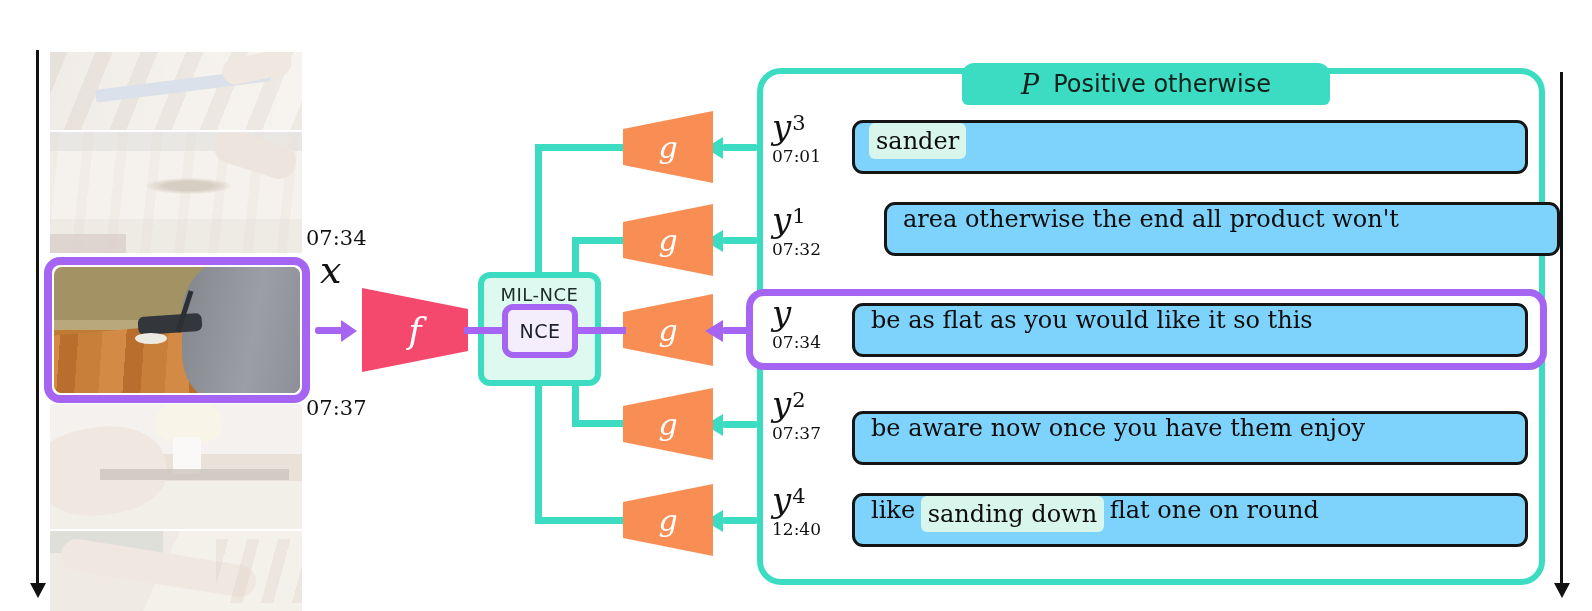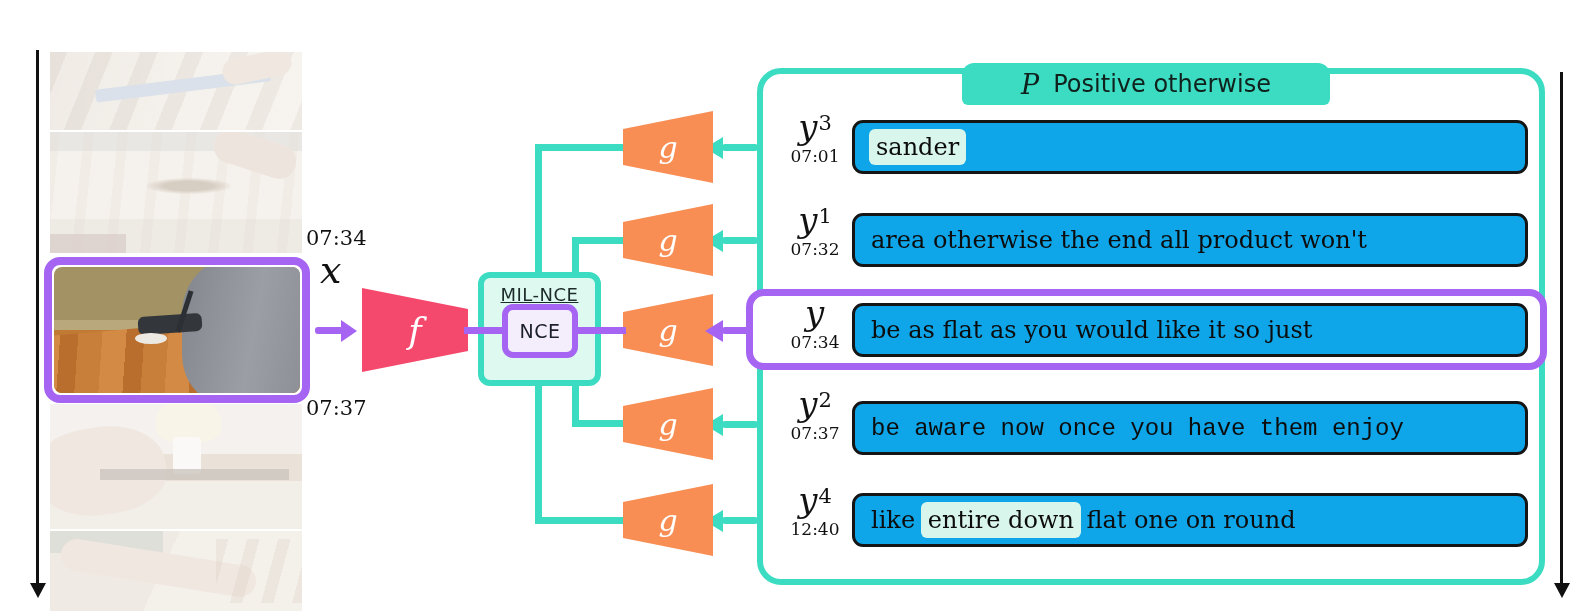--- a/index.html
+++ b/index.html
@@ -38,43 +38,43 @@
     clip-path:polygon(0 25%,100% 0,100% 100%,0 75%);display:flex;align-items:center;justify-content:center;z-index:2;}
   .trap-g span{color:#fff;font-size:30px;font-family:"DejaVu Serif",serif;font-style:italic;}
 
   
   .teal-line{position:absolute;background:var(--teal);z-index:1;}
   .purple-line{position:absolute;background:var(--purple);z-index:4;}
 
   
   .milnce{position:absolute;left:478px;top:272px;width:123px;height:114px;background:var(--mint-fill);
     border:6px solid var(--teal);border-radius:12px;z-index:3;}
-  .milnce-label{position:absolute;top:6px;width:100%;text-align:center;font-size:18px;letter-spacing:.5px;color:#1c2a28;text-decoration:underline;}
+  .milnce-label{position:absolute;top:6px;width:100%;text-align:center;font-size:18px;letter-spacing:.5px;color:#1c2a28;}
   .nce{position:absolute;left:502px;top:304px;width:76px;height:54px;background:var(--lavender-fill);
     border:6px solid var(--purple);border-radius:11px;z-index:5;display:flex;align-items:center;justify-content:center;}
   .nce span{font-size:19px;color:#1c2028;letter-spacing:.5px;}
 
   
   .panel{position:absolute;left:757px;top:68px;width:788px;height:517px;background:#fff;
     border:6px solid var(--teal);border-radius:24px;z-index:1;}
   .banner{position:absolute;left:962px;top:63px;width:368px;height:42px;background:var(--teal);
     border-radius:12px 12px 6px 6px;display:flex;align-items:center;justify-content:center;gap:14px;z-index:2;}
   .banner .pcal{font-family:"DejaVu Serif",serif;font-style:italic;font-size:27px;color:#10201c;}
   .banner .btxt{font-size:24px;color:#10201c;}
 
   .sel-row{position:absolute;left:746px;top:289px;width:801px;height:81px;background:#fff;
     border:7px solid var(--purple);border-radius:18px;z-index:2;}
 
-  .ylab-block{position:absolute;width:86px;text-align:center;z-index:3;}
+  .ylab-block{position:absolute;width:86px;z-index:3;}
   .ylab{font-family:"DejaVu Serif",serif;font-style:italic;font-size:34px;color:#111;line-height:34px;}
   .ylab sup{font-style:normal;font-size:21px;vertical-align:9px;margin-left:1px;}
   .ytime{font-family:"DejaVu Serif",serif;font-size:17px;color:#111;margin-top:2px;}
 
   .caption{position:absolute;left:852px;width:676px;height:54px;border:3px solid var(--ink);
-    border-radius:11px;background:#0ea5e9;display:flex;align-items:center;padding-left:16px;z-index:3;
+    border-radius:11px;background:#7dd3fc;display:flex;align-items:flex-start;padding-left:16px;z-index:3;
     font-family:"DejaVu Serif",serif;font-size:24px;color:#0c0c0c;white-space:pre;}
   .caption .hl{background:var(--highlight);border-radius:6px;padding:4px 7px;margin:0 -2px;}
 </style>
 </head>
 <body>
 
 <div class="canvas">
 
   <div class="varrow-stem" style="left:36px;top:50px;width:3px;height:534px;"></div>
   <div class="varrow-head" style="left:30px;top:583px;"></div>
@@ -192,36 +192,36 @@
   <div class="ylab-block" style="left:772px;top:106px;">
     <div class="ylab"><span>y</span><sup>3</sup></div>
     <div class="ytime">07:01</div>
   </div>
   <div class="caption" style="top:120px;"><span class="hl">sander</span></div>
 
   <div class="ylab-block" style="left:772px;top:199px;">
     <div class="ylab"><span>y</span><sup>1</sup></div>
     <div class="ytime">07:32</div>
   </div>
-  <div class="caption" style="top:213px;"><span>area otherwise the end all product won't</span></div>
+  <div class="caption" style="top:202px;margin-left:32px;"><span>area otherwise the end all product won't</span></div>
 
   <div class="ylab-block" style="left:772px;top:292px;">
     <div class="ylab"><span>y</span><sup></sup></div>
     <div class="ytime">07:34</div>
   </div>
-  <div class="caption" style="top:303px;"><span>be as flat as you would like it so just</span></div>
+  <div class="caption" style="top:303px;"><span>be as flat as you would like it so this</span></div>
 
   <div class="ylab-block" style="left:772px;top:383px;">
     <div class="ylab"><span>y</span><sup>2</sup></div>
     <div class="ytime">07:37</div>
   </div>
-  <div class="caption" style="top:401px;font-family:Liberation Mono, monospace;"><span>be aware now once you have them enjoy</span></div>
+  <div class="caption" style="top:411px;"><span>be aware now once you have them enjoy</span></div>
 
   <div class="ylab-block" style="left:772px;top:479px;">
     <div class="ylab"><span>y</span><sup>4</sup></div>
     <div class="ytime">12:40</div>
   </div>
-  <div class="caption" style="top:493px;"><span>like </span><span class="hl">entire down</span><span> flat one on round</span></div>
+  <div class="caption" style="top:493px;"><span>like </span><span class="hl">sanding down</span><span> flat one on round</span></div>
 
   <div class="varrow-stem" style="left:1560px;top:72px;width:3px;height:512px;"></div>
   <div class="varrow-head" style="left:1554px;top:583px;"></div>
 
 </div>
 
 </body></html>

